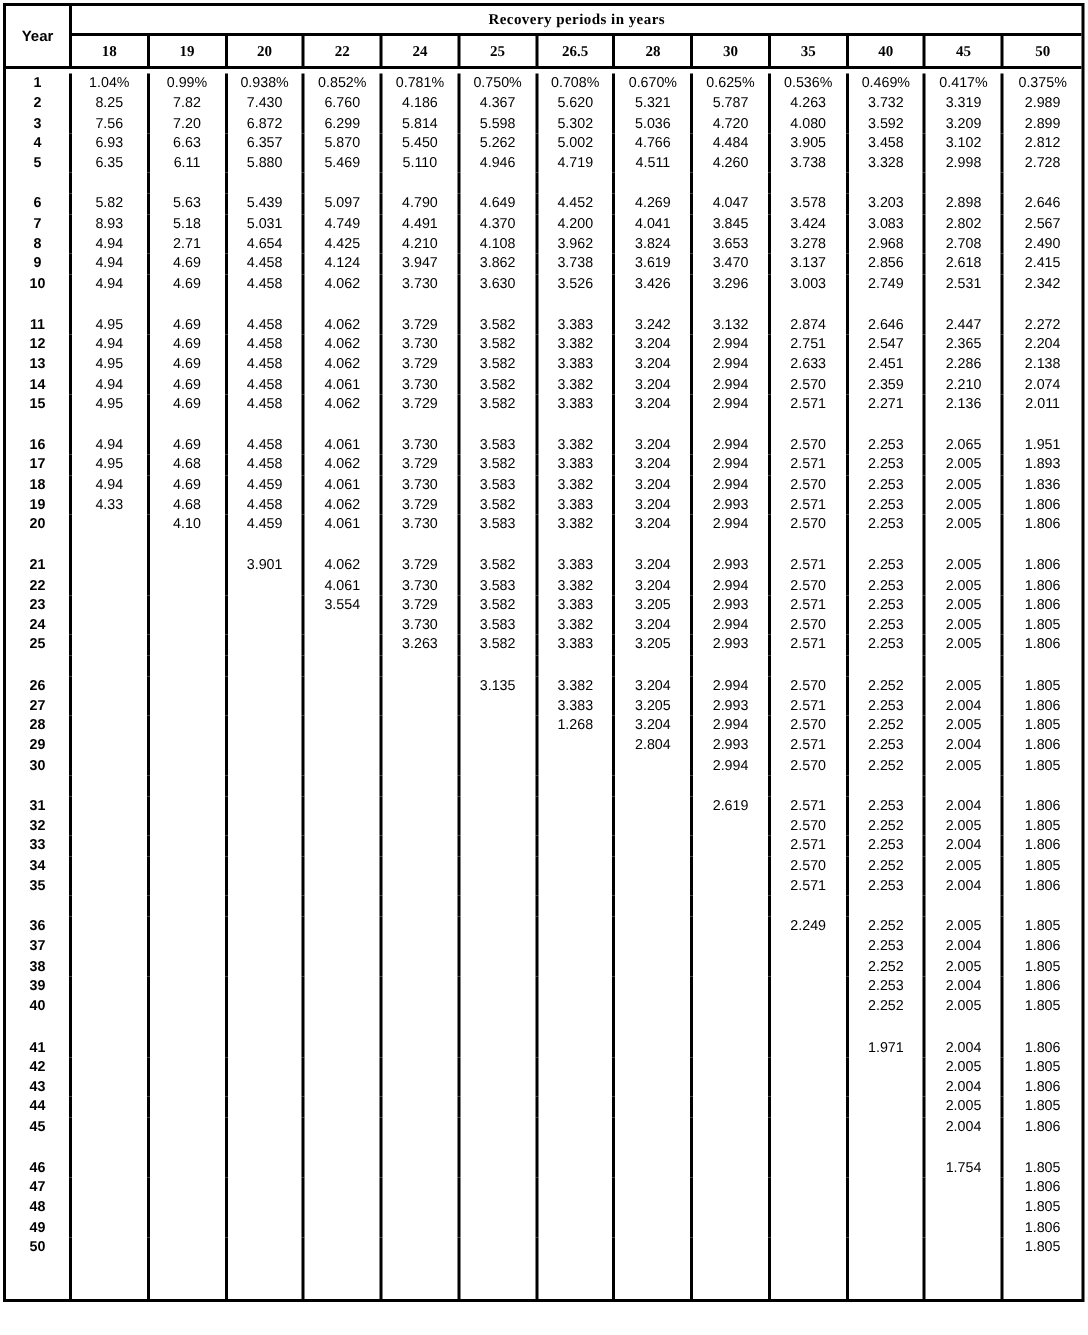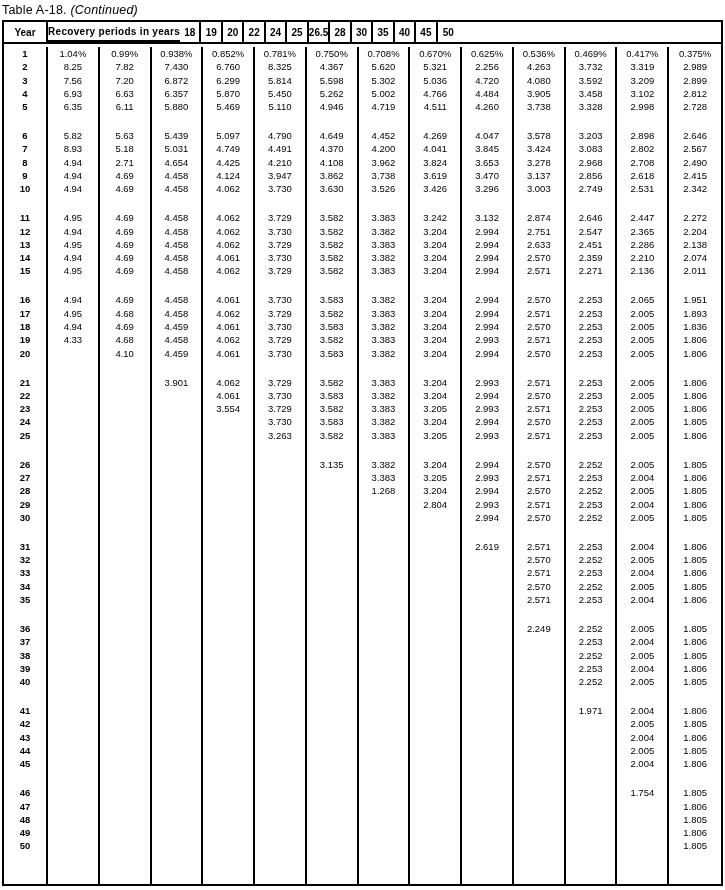--- a/index.html
+++ b/index.html
@@ -24,21 +24,21 @@
   .thead{
     display:grid;grid-template-columns:44px 1fr;
     border-bottom:2px solid #000;
     flex:0 0 auto;
   }
   .year-head{
     border-right:2px solid #000;
     display:flex;align-items:center;justify-content:center;
     font-weight:bold;font-size:10px;
   }
-  .head-right{display:flex;flex-direction:row;}
+  .head-right{display:flex;flex-direction:column;font-family:Liberation Serif, serif;}
   .span-head{
     border-bottom:2px solid #000;
     text-align:center;font-weight:bold;font-size:10px;
     padding:4px 0 3px 0;letter-spacing:0.3px;
   }
   .col-heads{display:grid;grid-template-columns:repeat(13,1fr);}
   .col-head{
     border-right:2px solid #000;
     text-align:center;font-weight:bold;font-size:10px;
     padding:5px 0 4px 0;
@@ -57,21 +57,20 @@
     font-size:9.5px;line-height:13.3px;
     text-align:center;white-space:nowrap;overflow:hidden;
   }
   .tcell:last-child{border-right:none;}
   .tcell.year{font-weight:bold;}
 </style>
 </head>
 <body>
 
 <div class="page">
-  <div class="title"><span>Table A-18.</span> <span class="italic">(Continued)</span></div>
 
   <div class="dep-table">
     <div class="thead">
       <div class="year-head">Year</div>
       <div class="head-right">
         <div class="span-head">Recovery periods in years</div>
         <div class="col-heads">
             <div class="col-head">18</div>
             <div class="col-head">19</div>
             <div class="col-head">20</div>
@@ -104,25 +103,25 @@
           <div class="tcell">0.469%</div>
           <div class="tcell">0.417%</div>
           <div class="tcell">0.375%</div>
         </div>
         <div class="trow">
           <div class="tcell year">2</div>
           <div class="tcell">8.25</div>
           <div class="tcell">7.82</div>
           <div class="tcell">7.430</div>
           <div class="tcell">6.760</div>
-          <div class="tcell">8.325</div>
+          <div class="tcell">4.186</div>
           <div class="tcell">4.367</div>
           <div class="tcell">5.620</div>
           <div class="tcell">5.321</div>
-          <div class="tcell">2.256</div>
+          <div class="tcell">5.787</div>
           <div class="tcell">4.263</div>
           <div class="tcell">3.732</div>
           <div class="tcell">3.319</div>
           <div class="tcell">2.989</div>
         </div>
         <div class="trow">
           <div class="tcell year">3</div>
           <div class="tcell">7.56</div>
           <div class="tcell">7.20</div>
           <div class="tcell">6.872</div>

